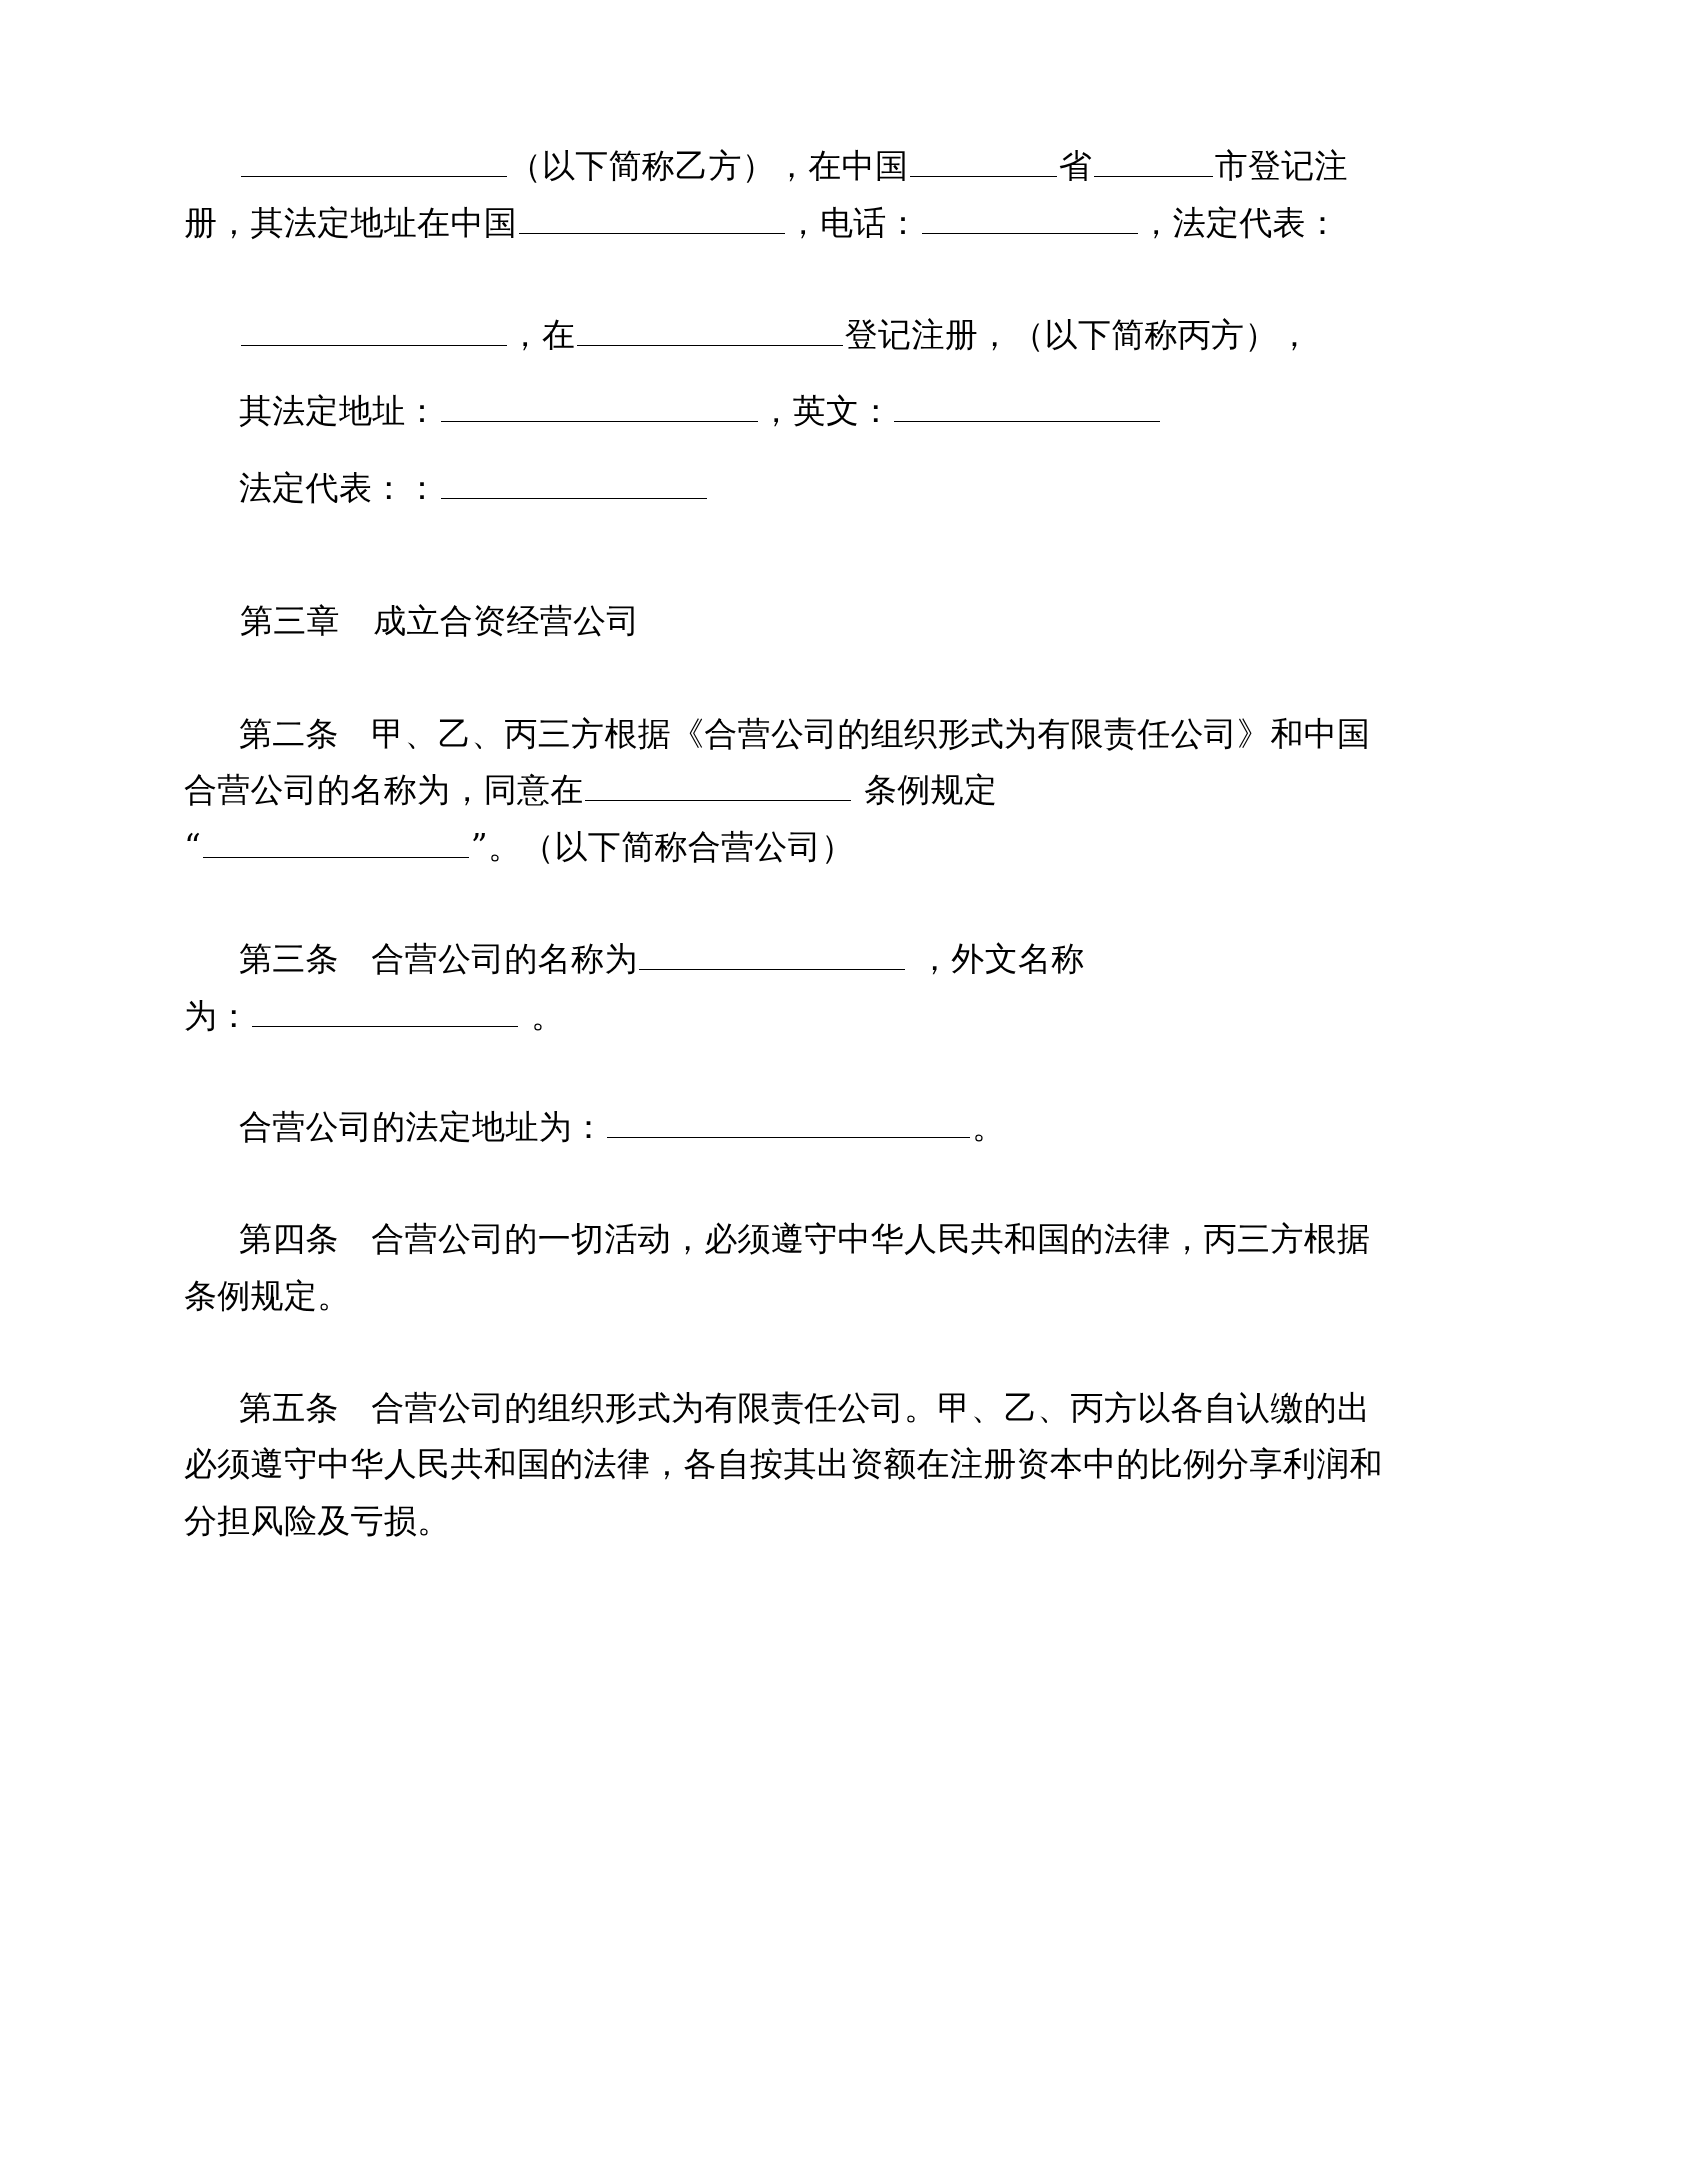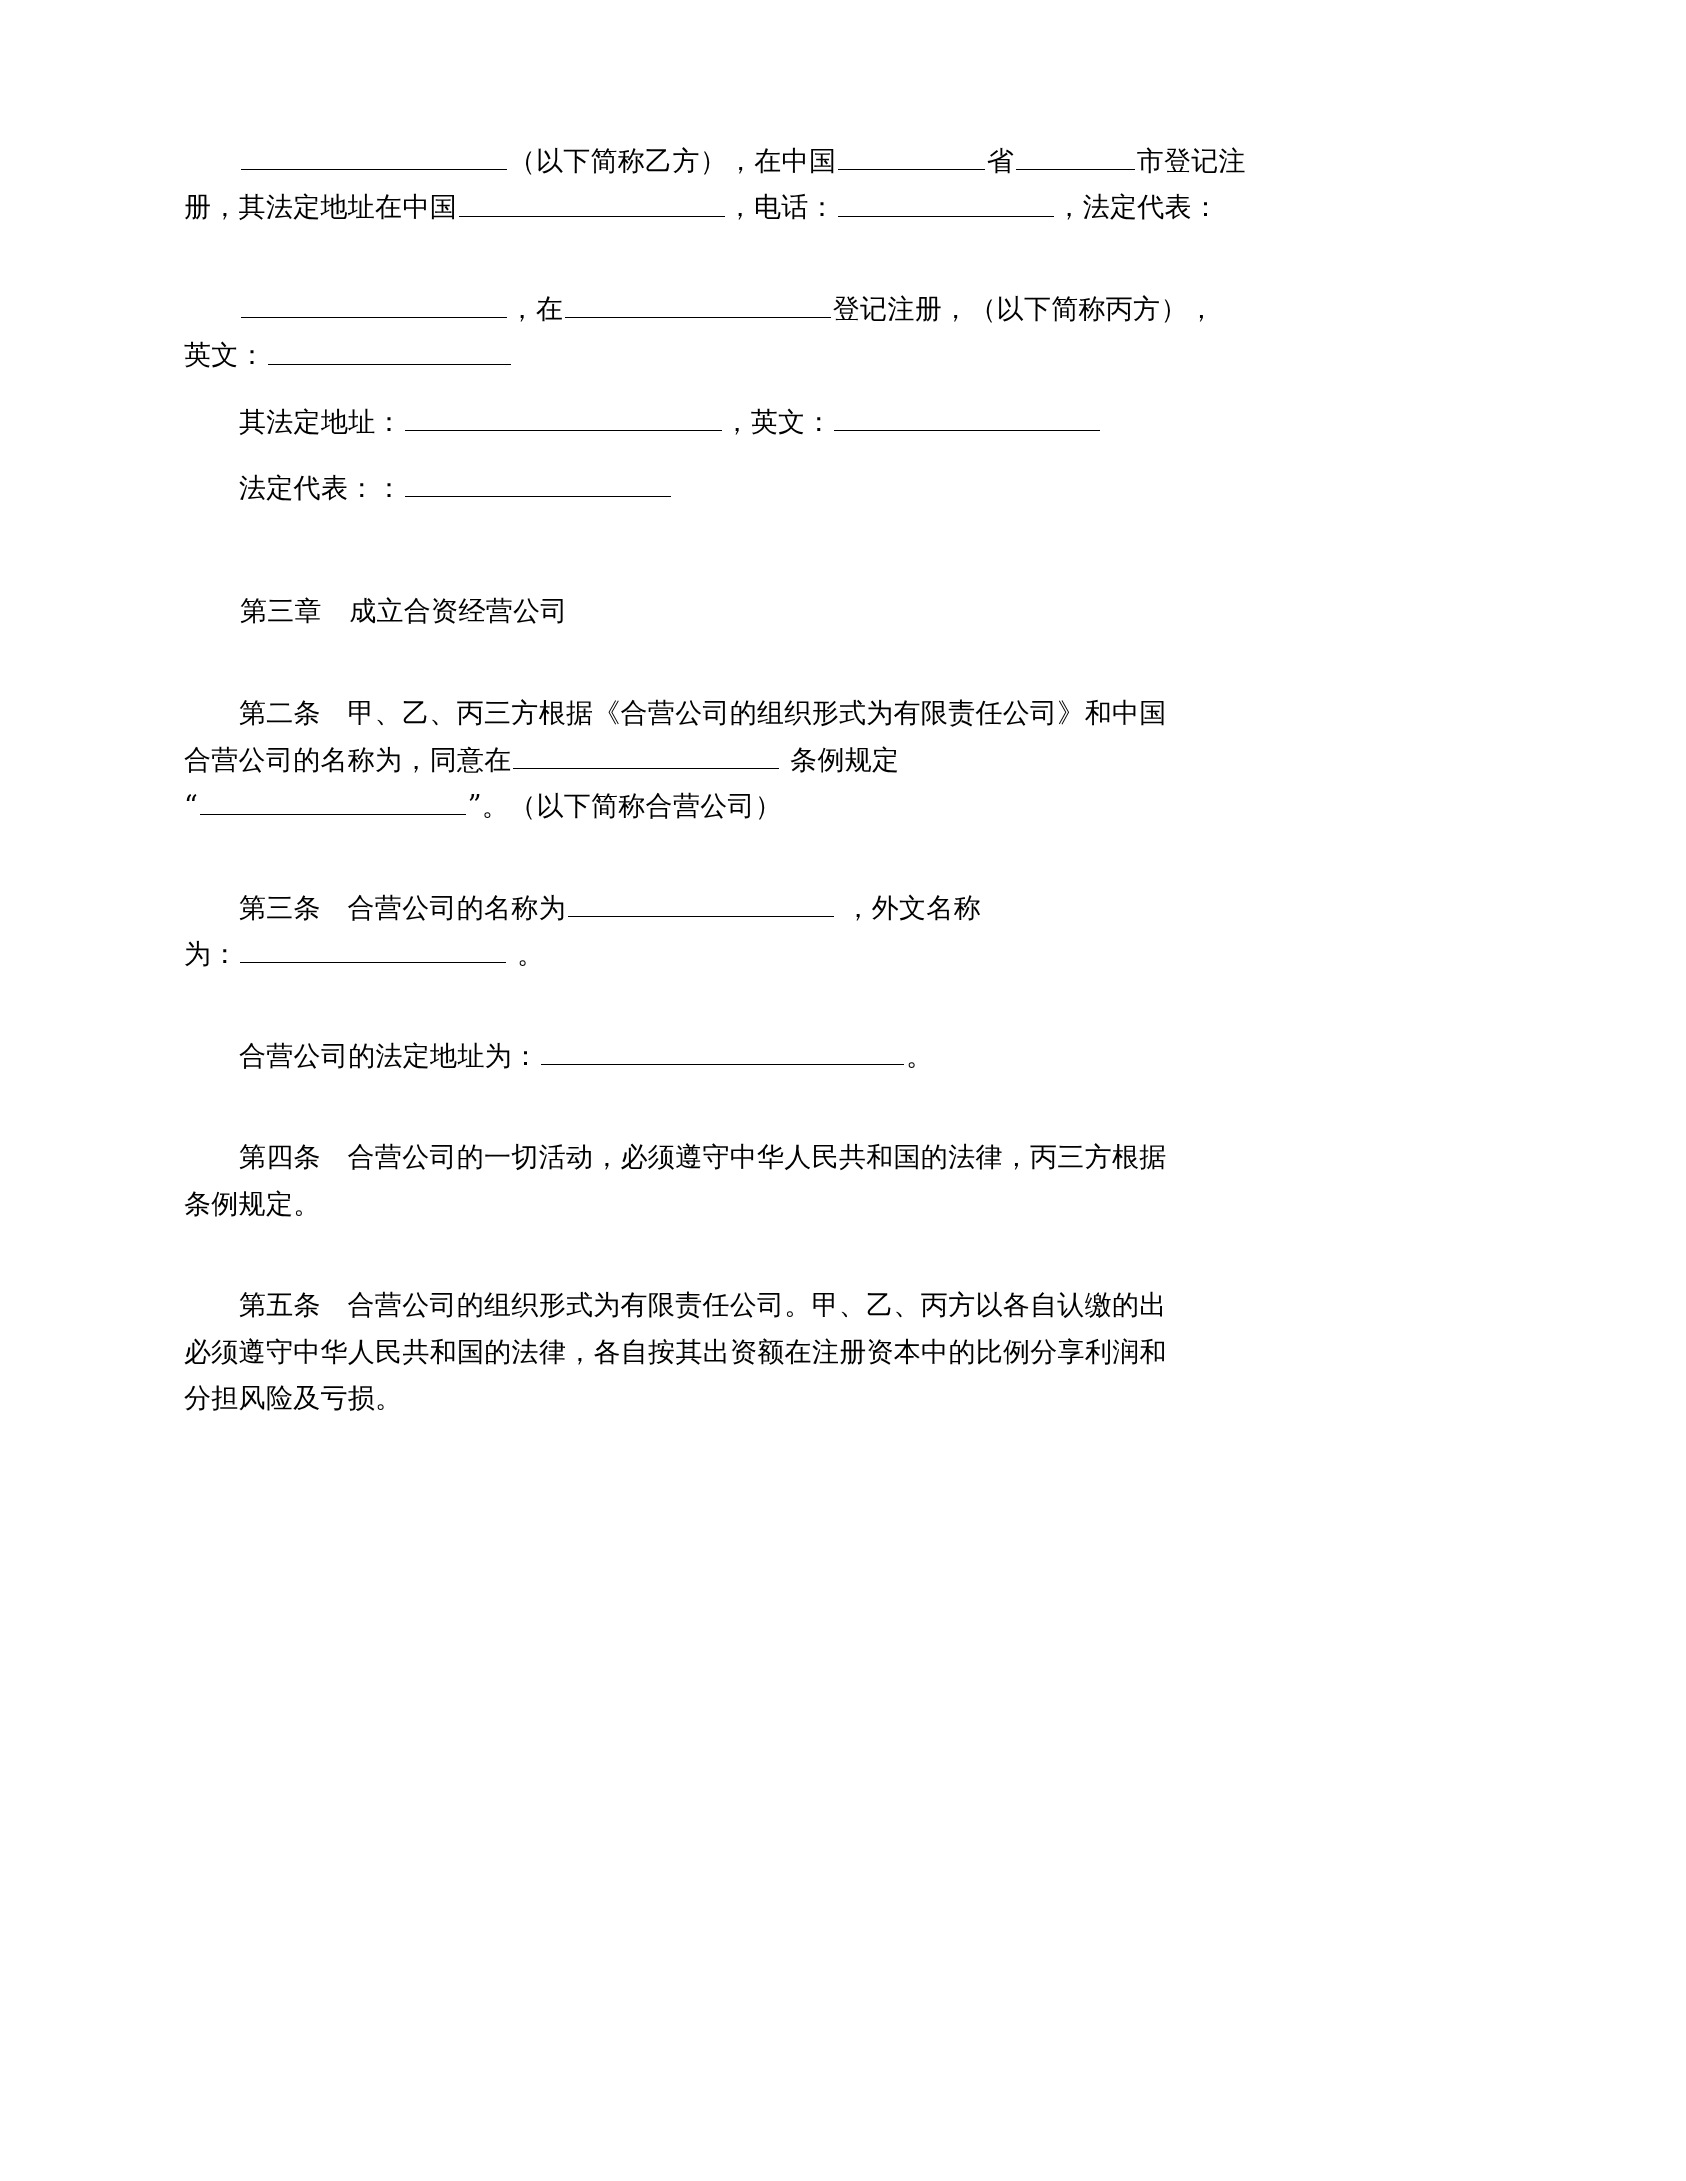--- a/index.html
+++ b/index.html
@@ -11,21 +11,21 @@
     position: relative;
     width: 1686px;
     height: 2182px;
     background: #ffffff;
     box-sizing: border-box;
     padding: 138px 184px 0 184px;
     font-family: "DejaVu Serif", "Liberation Serif", serif;
     color: #000000;
   }
   .doc {
-    font-size: 27px;
+    font-size: 33px;
     line-height: 1.72;
     letter-spacing: 0.3px;
   }
   .para {
     margin: 0 0 0 0;
     text-align: left;
   }
   .indent {
     text-indent: 55px;
   }
@@ -60,23 +60,20 @@
       <span class="blank b-290"></span><span>（以下简称乙方），在中国</span><span class="blank b-160"></span><span>省</span><span class="blank b-130"></span><span>市登记注</span>
     </div>
     <div class="para">
       <span>册，其法定地址在中国</span><span class="blank b-290"></span><span>，电话：</span><span class="blank b-230"></span><span>，法定代表：</span>
     </div>
 
     <div class="spacer-lg"></div>
 
     <div class="para indent">
       <span class="blank b-290"></span><span>，在</span><span class="blank b-290"></span><span>登记注册，（以下简称丙方），</span>
-    </div>
-    <div class="para">
-      <span>英文：</span><span class="blank b-260"></span>
     </div>
 
     <div class="spacer-sm"></div>
 
     <div class="para indent">
       <span>其法定地址：</span><span class="blank b-340"></span><span>，英文：</span><span class="blank b-290"></span>
     </div>
 
     <div class="spacer-sm"></div>
 

